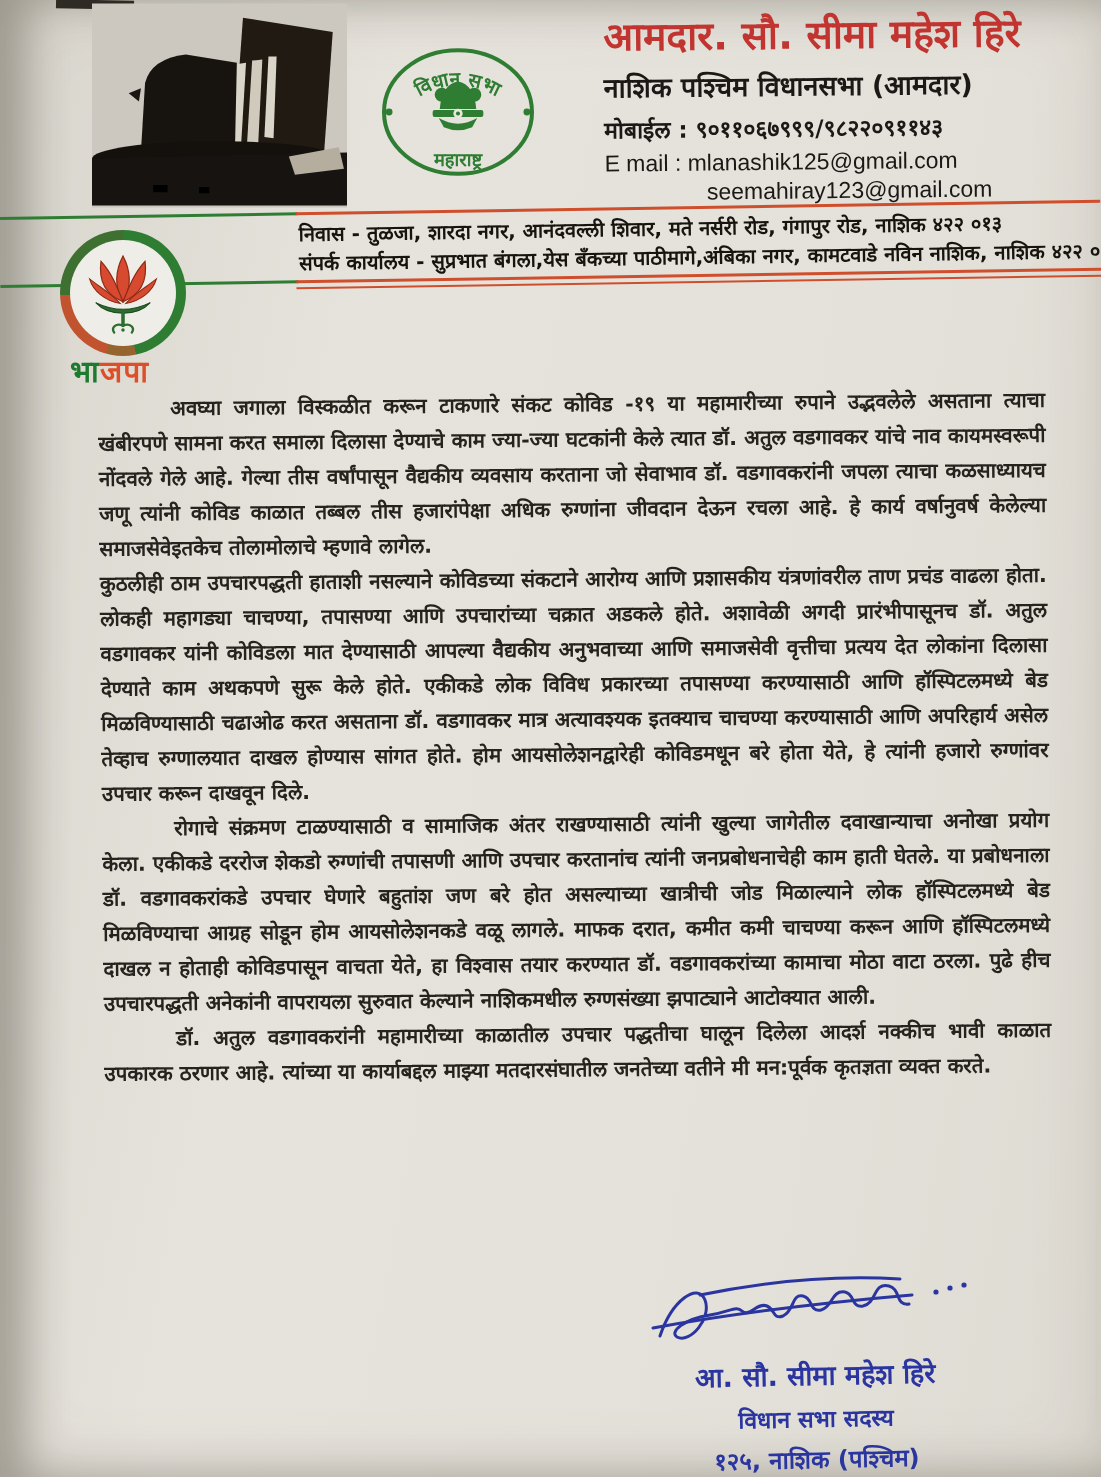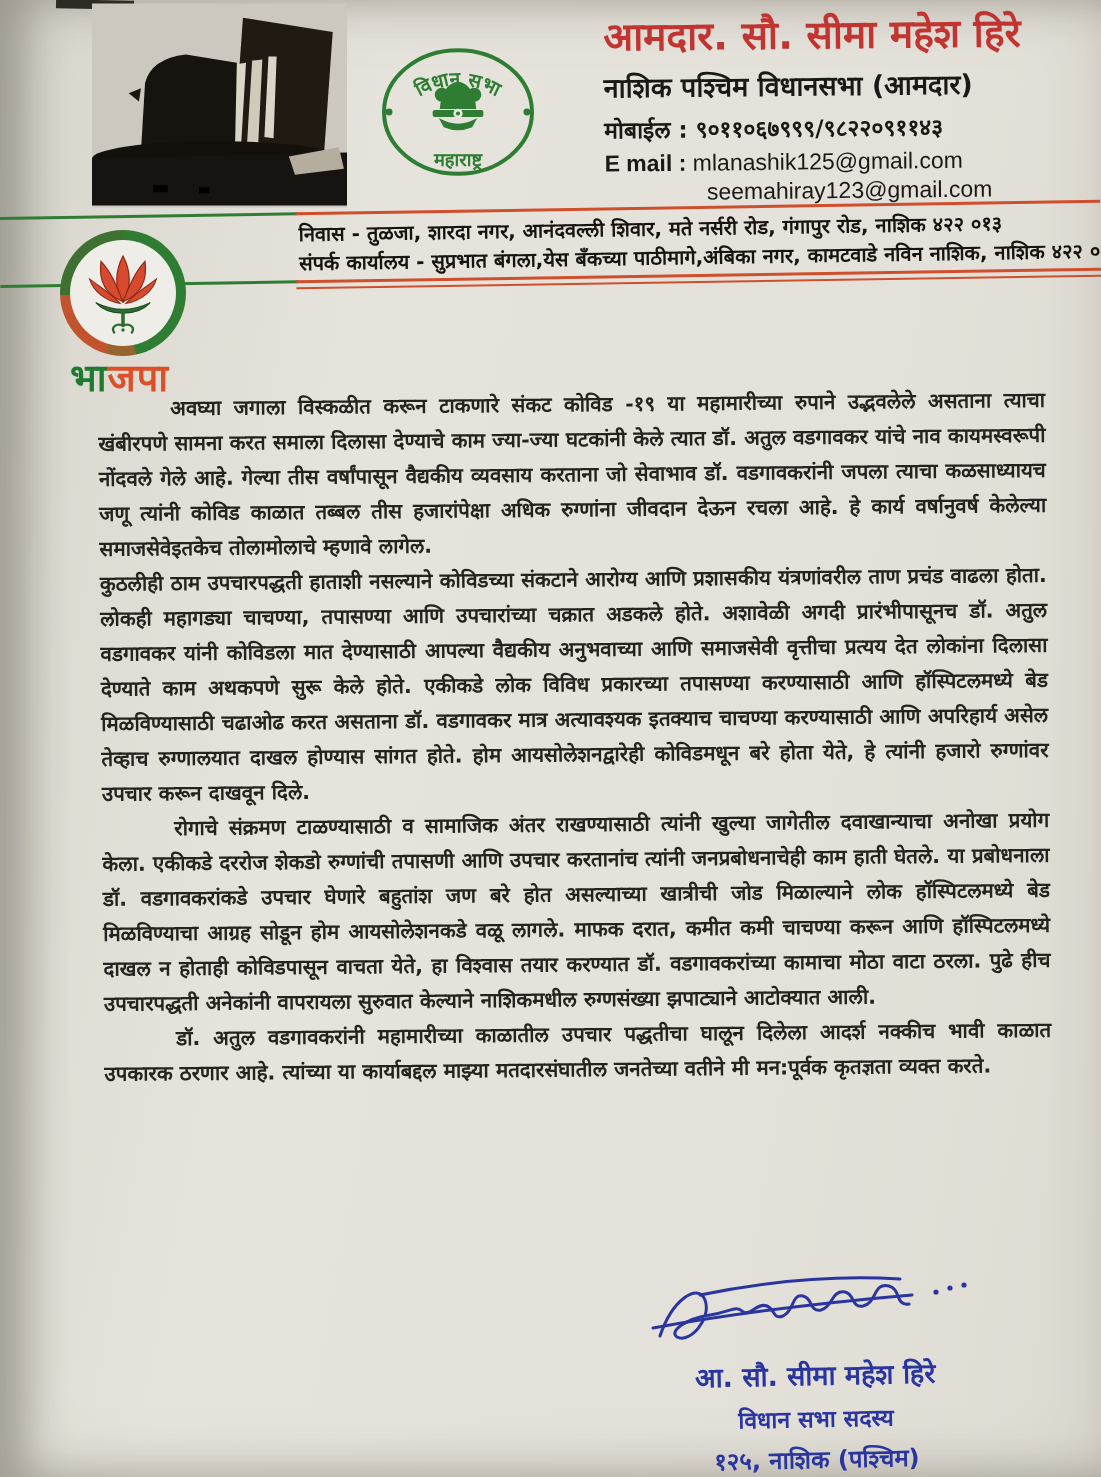--- a/index.html
+++ b/index.html
@@ -11,34 +11,34 @@
   }
   .corner-smudge{position:absolute;left:56px;top:0;width:78px;height:9px;background:#2e2a24;transform:rotate(1.2deg);}
   
   .building{position:absolute;left:92px;top:2px;width:255px;height:207px;}
   .seal{position:absolute;left:372px;top:36px;width:172px;height:152px;}
   .hdr{position:absolute;left:604px;top:14px;width:492px;transform:rotate(-0.6deg);}
   .hdr-title{font-size:39px;font-weight:800;color:#c23430;line-height:1.1;white-space:nowrap;}
   .hdr-sub{font-size:27px;font-weight:700;color:#1b1816;margin-top:9px;}
   .hdr-mob{font-size:23px;font-weight:700;color:#1b1816;margin-top:8px;}
   .hdr-mail{font-size:23px;color:#1b1816;margin-top:5px;font-family:"Liberation Sans","DejaVu Sans",sans-serif;}
-  .hdr-mail b{font-weight:700;}
+  .hdr-mail b{font-weight:400;}
   .hdr-mail2{font-size:23px;color:#1b1816;margin-top:2px;padding-left:102px;font-family:"Liberation Sans","DejaVu Sans",sans-serif;}
   
   .band{position:absolute;left:0;top:205px;width:1101px;height:112px;transform:rotate(-0.9deg);transform-origin:0 50%;}
   .rule{position:absolute;height:3px;}
   .rule.green{background:#2f7d33;}
   .rule.orange{background:#cf4e2c;}
   .addr{position:absolute;left:299px;width:800px;font-size:20px;font-weight:700;color:#17140f;white-space:nowrap;}
   
   .bjp{position:absolute;left:60px;top:230px;width:126px;height:126px;border-radius:50%;
        background:conic-gradient(from 0deg,#2f7d33 0deg 168deg,#96652f 168deg 196deg,#c2532f 196deg 268deg,#3d7031 268deg 360deg);
        z-index:5;display:flex;align-items:center;justify-content:center;}
   .bjp-inner{width:106px;height:106px;border-radius:50%;background:#efede7;display:flex;align-items:center;justify-content:center;}
-  .party-name{position:absolute;left:70px;top:350px;font-size:38px;font-weight:800;letter-spacing:1px;z-index:5;white-space:nowrap;}
+  .party-name{position:absolute;left:70px;top:350px;font-size:30px;font-weight:800;letter-spacing:1px;z-index:5;white-space:nowrap;}
   .party-name .g{color:#1e7a2e;}
   .party-name .r{color:#dd4f28;}
   
   .letter-body{position:absolute;left:98px;top:392px;width:947px;transform:rotate(-0.55deg);transform-origin:0 0;
     font-size:20.5px;line-height:35px;font-weight:600;text-align:justify;color:#26221e;}
   .letter-body p{margin:0;}
   .letter-body p.ind{text-indent:72px;}
   
   .sig-scribble{position:absolute;left:648px;top:1262px;width:352px;height:100px;}
   .sig-block{position:absolute;left:648px;top:1356px;width:336px;text-align:center;color:#2a35a0;transform:rotate(-1.2deg);}

